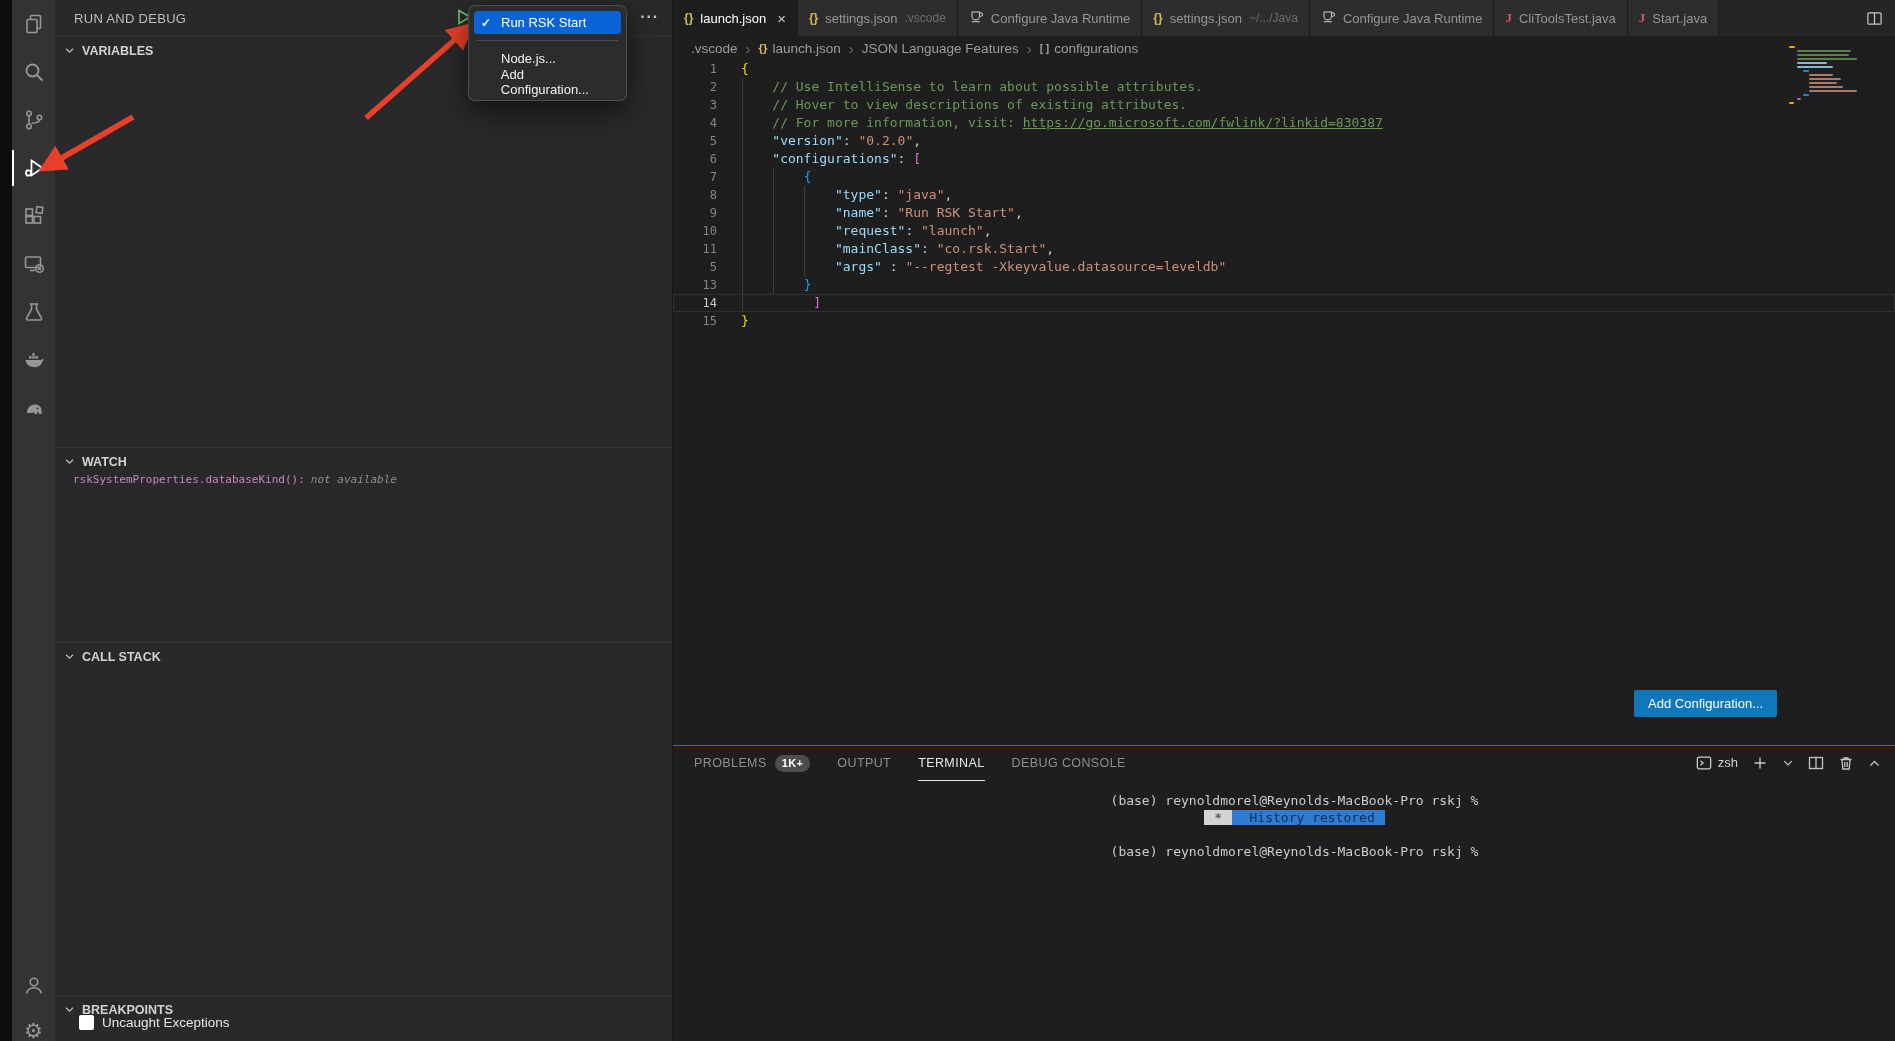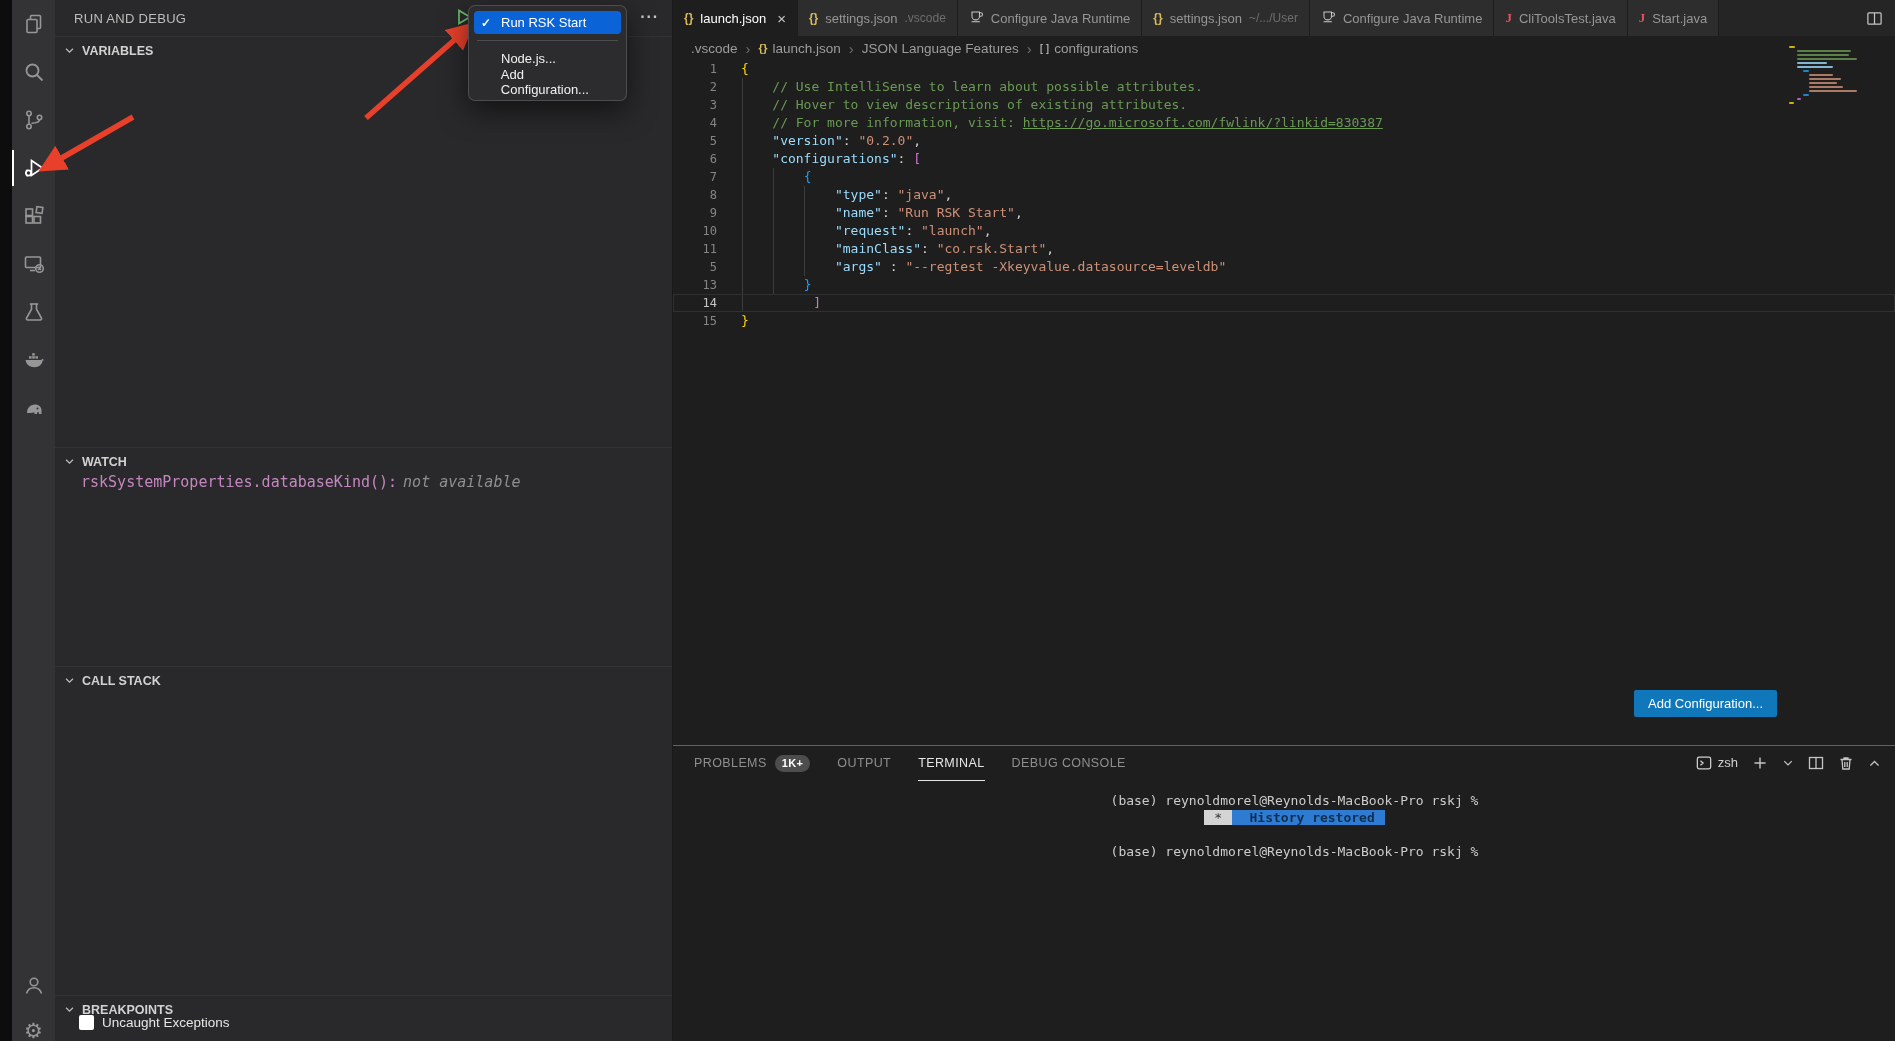--- a/index.html
+++ b/index.html
@@ -17,21 +17,21 @@
   .sidebar{position:absolute;left:55px;top:0;width:617px;height:100%;background:#29292b;}
   .sb-title{position:absolute;top:0;left:0;right:0;height:36px;display:flex;align-items:center;padding-left:19px;
             font-size:13px;color:#bdbdbd;letter-spacing:.3px;}
   .sb-actions{position:absolute;top:7px;left:556px;display:flex;align-items:center;gap:13px;color:#c5c5c5;}
   .gear-glyph{font-size:18px;line-height:20px;}
   .ellipsis-glyph{font-size:16px;letter-spacing:1px;font-weight:bold;}
   .play-btn{position:absolute;left:399px;top:7px;z-index:10;}
   .sb-section{position:absolute;left:0;right:0;height:27px;display:flex;align-items:center;gap:7px;padding-left:9px;
               font-size:12.5px;font-weight:bold;color:#d2d2d2;border-top:1px solid rgba(255,255,255,.05);background:#29292b;}
   .sb-section svg{width:11px;height:11px;color:#bdbdbd;}
-  .watch-row{position:absolute;top:473px;left:26px;font-family:"DejaVu Sans Mono",monospace;font-size:15px;white-space:nowrap;text-align:center;}
+  .watch-row{position:absolute;top:473px;left:18px;font-family:"DejaVu Sans Mono",monospace;font-size:11px;white-space:nowrap;text-align:center;}
   .watch-expr{color:#c586c0;}
   .watch-val{color:#8f8f8f;font-style:italic;margin-left:6px;}
   .bp-row{position:absolute;top:1015px;left:24px;display:flex;align-items:center;gap:8px;font-size:13.5px;color:#e6e6e6;}
   .bp-check{width:15px;height:15px;background:#fff;border-radius:2px;}
   
   .main{position:absolute;left:672px;top:0;right:0;height:100%;background:#1e1e1e;border-left:1px solid #191919;}
   .tabbar{height:36px;background:#252526;display:flex;align-items:stretch;}
   .tab{display:flex;align-items:center;gap:7px;padding:0 11px;background:#2d2d2d;border-right:1px solid #1c1c1c;
        font-size:13px;color:#969696;white-space:nowrap;}
   .tab.active{background:#1e1e1e;color:#fff;}
@@ -69,21 +69,21 @@
   .panel-tab{margin-right:27px;height:100%;display:flex;align-items:center;gap:8px;font-size:12.5px;
              letter-spacing:.4px;color:#8f8f8f;border-bottom:1px solid transparent;}
   .panel-tab.active{color:#e7e7e7;border-bottom-color:#e7e7e7;}
   .pbadge{background:#4d4d4d;color:#fff;font-size:11px;font-weight:bold;border-radius:10px;padding:2.5px 7px;}
   .panel-actions{margin-left:auto;display:flex;align-items:center;gap:14px;color:#c5c5c5;}
   .panel-actions svg{width:16px;height:16px;display:block;}
   .shell-chip{display:flex;align-items:flex-start;gap:6px;font-size:13px;color:#d0d0d0;}
   .terminal{padding:12px 0 0 21px;font-family:"DejaVu Sans Mono",monospace;font-size:13px;line-height:17px;color:#ccc;text-align:center;}
   .term-line{height:17px;white-space:pre;}
   .tseg-g{background:#d4d4d4;color:#333;padding:0 2px;}
-  .tseg-b{background:#2e7bd1;color:#0e2f52;padding:0 2px;font-weight:bold;}
+  .tseg-b{background:#2e7bd1;color:#0e2f52;padding:0 2px;}
   
   .menu{position:absolute;left:468px;top:5px;width:147px;z-index:60;background:#2c2c2e;border:1px solid rgba(255,255,255,.16);
         border-radius:7px;box-shadow:0 10px 28px rgba(0,0,0,.55);padding:5px 5px 7px;font-size:13px;color:#f2f2f2;}
   .menu-item{height:23px;display:flex;align-items:center;padding:0 7px;border-radius:4px;gap:5px;}
   .menu-item .chk{width:15px;font-size:12px;font-weight:bold;}
   .menu-item.checked{background:#0a64d8;color:#fff;}
   .menu-sep{height:1px;background:#6a6a6a;opacity:.55;margin:6px 3px;}
   
   .arrows{position:absolute;inset:0;z-index:50;pointer-events:none;}
 </style>
@@ -194,21 +194,21 @@
     <div class="sb-section" style="top:447px">
       <svg viewBox="0 0 16 16" fill="none" stroke="currentColor" stroke-width="1.8">
           <path d="M3 5.5l5 5 5-5"></path>
         </svg>
       <span>WATCH</span>
     </div>
     <div class="watch-row">
       <span class="watch-expr">rskSystemProperties.databaseKind():</span><span class="watch-val">not available</span>
     </div>
 
-    <div class="sb-section" style="top:666px">
+    <div class="sb-section" style="top:642px">
       <svg viewBox="0 0 16 16" fill="none" stroke="currentColor" stroke-width="1.8">
           <path d="M3 5.5l5 5 5-5"></path>
         </svg>
       <span>CALL STACK</span>
     </div>
 
     <div class="sb-section" style="top:995px">
       <svg viewBox="0 0 16 16" fill="none" stroke="currentColor" stroke-width="1.8">
           <path d="M3 5.5l5 5 5-5"></path>
         </svg>
@@ -236,21 +236,21 @@
           <span class="cup"><svg viewBox="0 0 20 20" fill="none" stroke="currentColor" stroke-width="1.4">
               <path d="M4 4h10v5.5a5 5 0 01-10 0z"></path>
               <path d="M14 5h1.7a2.3 2.3 0 010 4.6H14"></path>
               <path d="M3.5 17h11"></path>
             </svg></span>
           <span>Configure Java Runtime</span>
         </div>
         <div class="tab">
           <span class="braces">{}</span>
           <span>settings.json</span>
-          <span class="detail">~/.../User</span>
+          <span class="detail">~/.../Java</span>
         </div>
         <div class="tab">
           <span class="cup"><svg viewBox="0 0 20 20" fill="none" stroke="currentColor" stroke-width="1.4">
               <path d="M4 4h10v5.5a5 5 0 01-10 0z"></path>
               <path d="M14 5h1.7a2.3 2.3 0 010 4.6H14"></path>
               <path d="M3.5 17h11"></path>
             </svg></span>
           <span>Configure Java Runtime</span>
         </div>
         <div class="tab">

